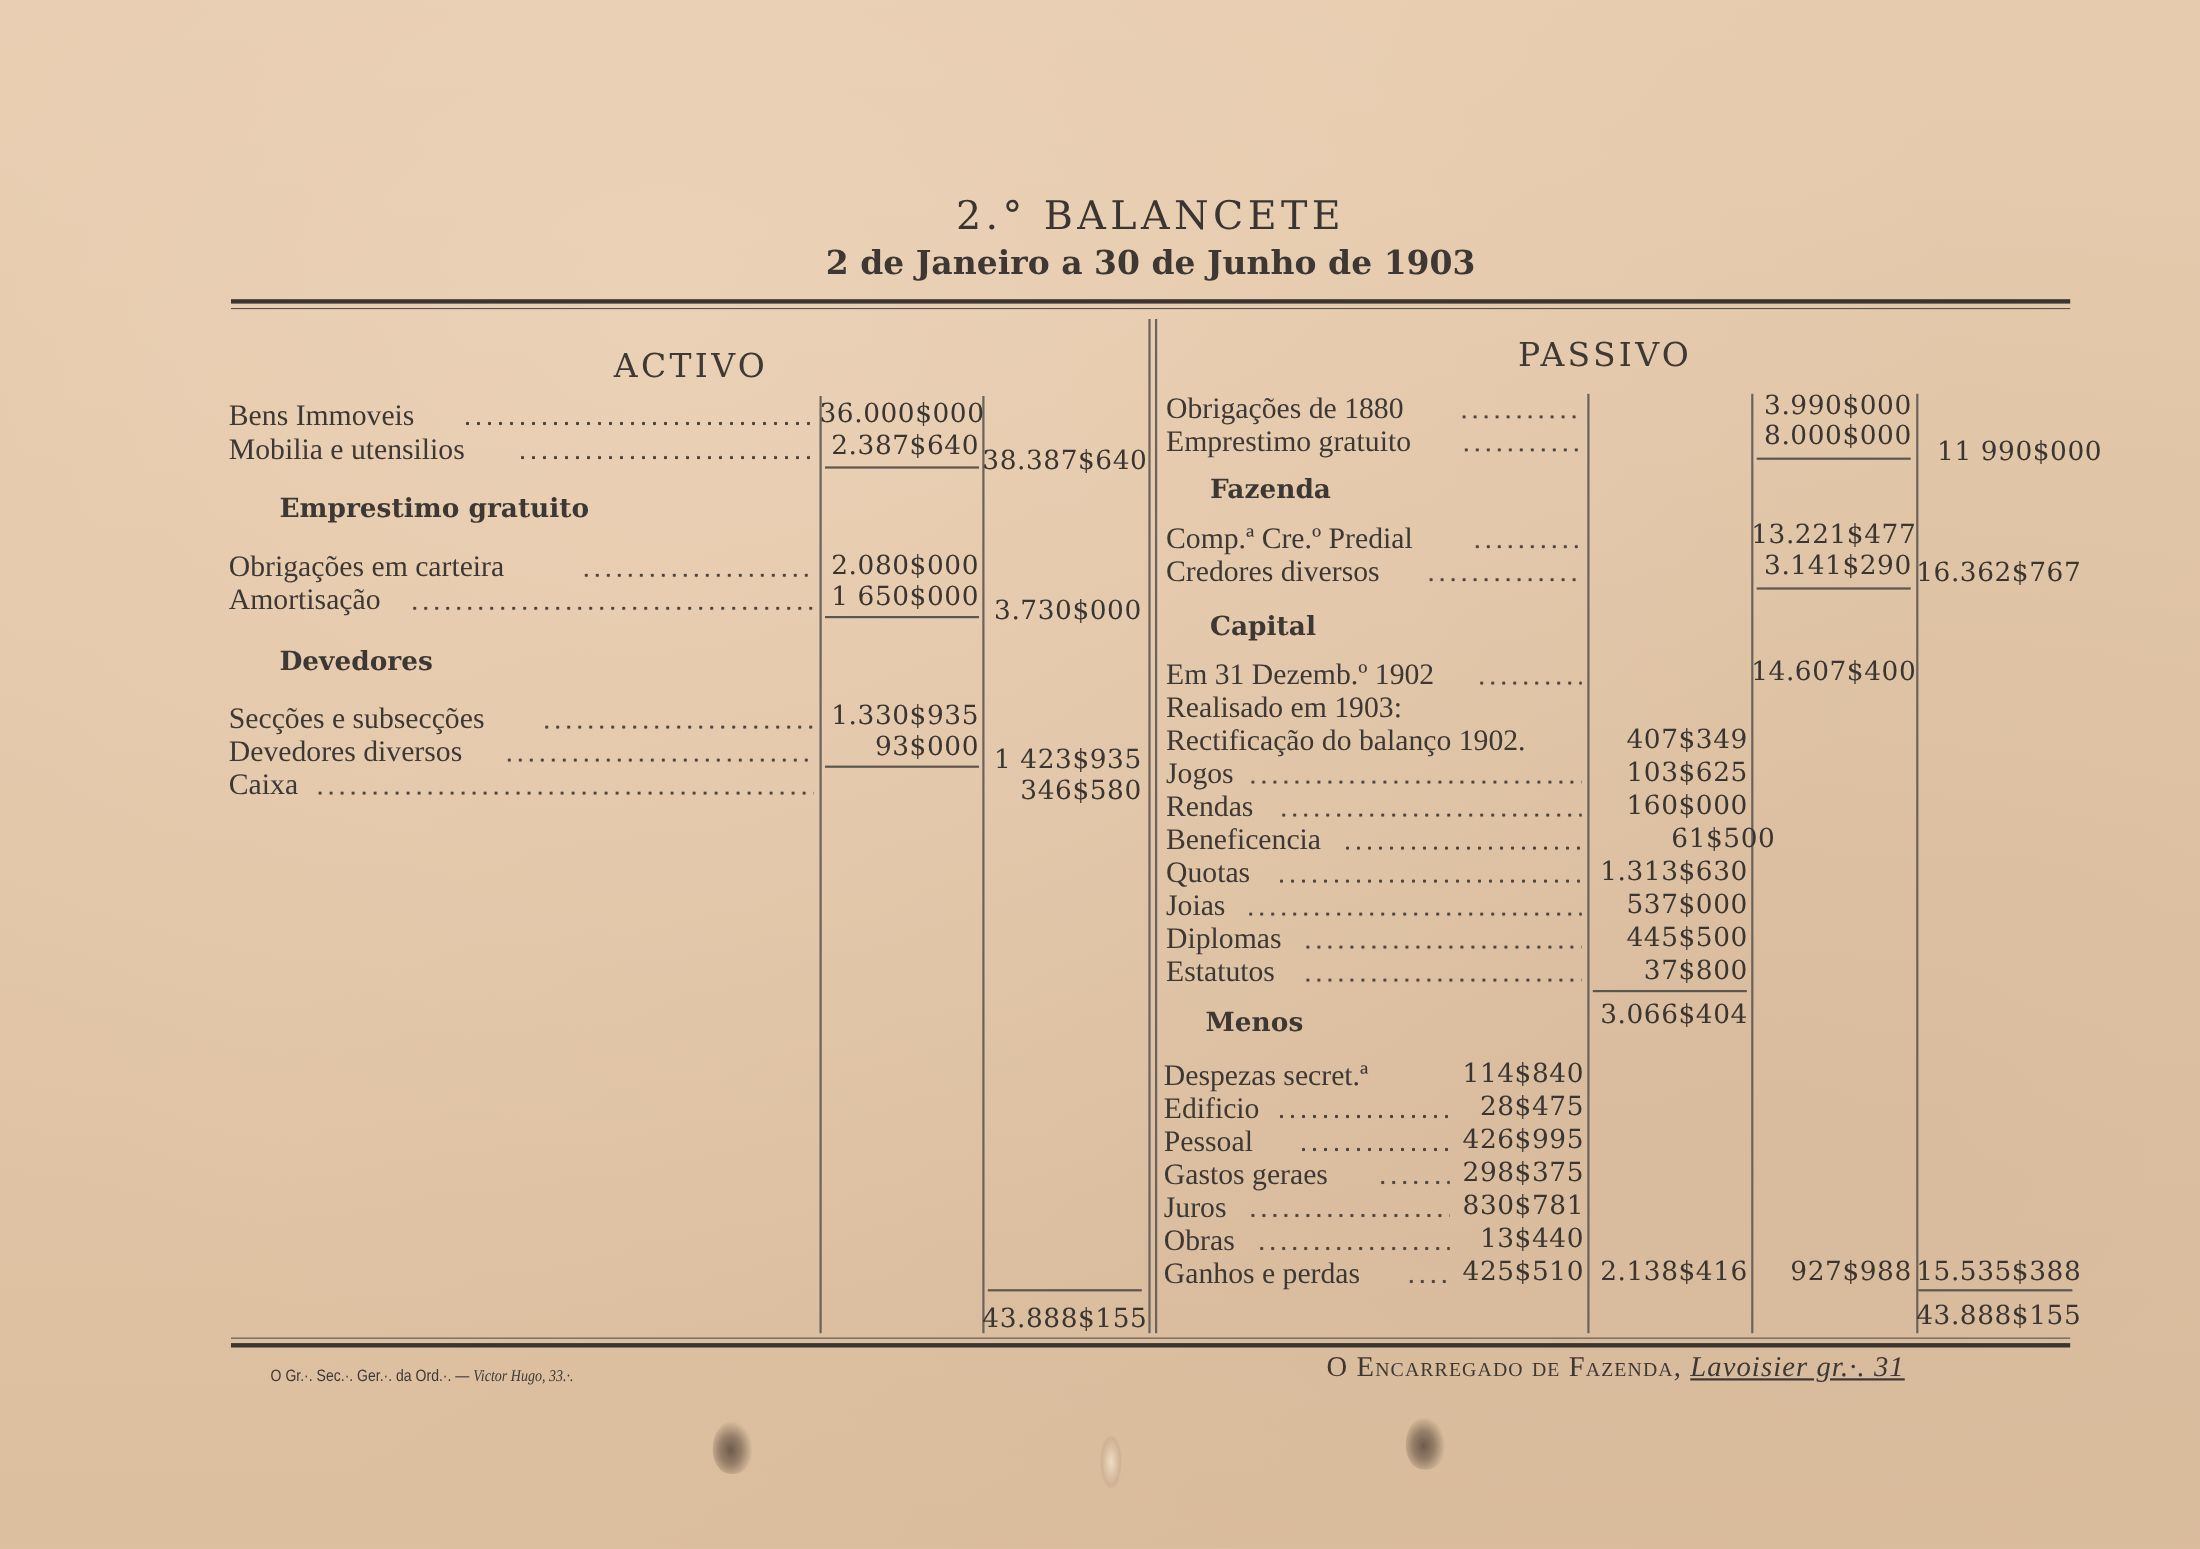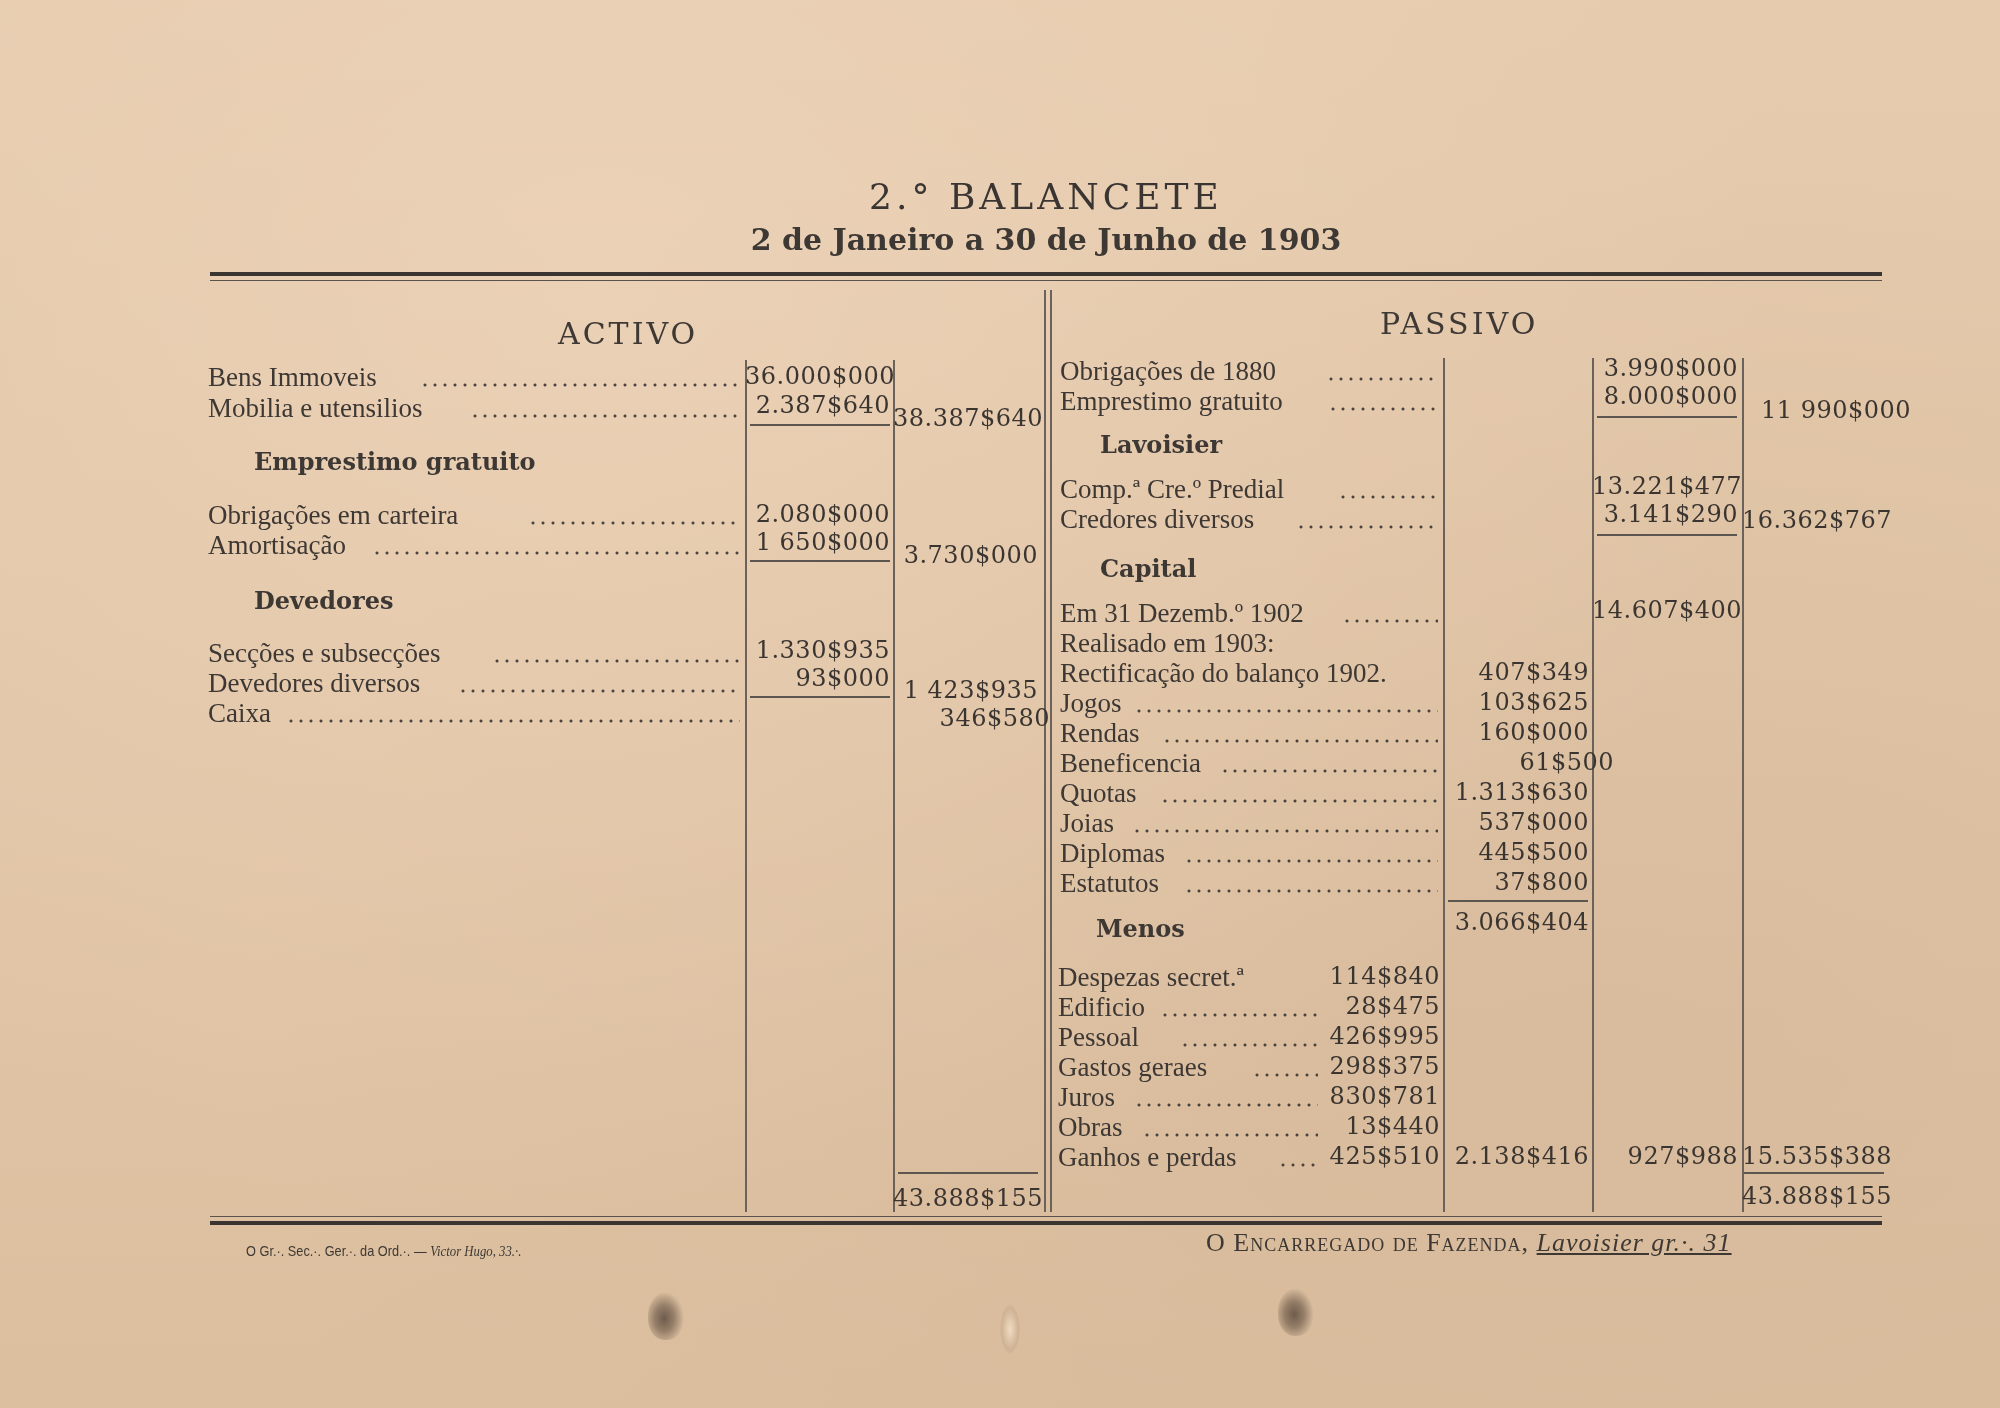--- a/index.html
+++ b/index.html
@@ -103,42 +103,42 @@
 <div class="abs num" style="left:745px; width:145px; top:636px;">1.330$935</div>
 
 <div class="abs label" style="left:208px; top:668px;">Devedores diversos</div>
 <div class="dots" style="left:458px; width:282px; top:674px;"></div>
 <div class="abs num" style="left:745px; width:145px; top:664px;">93$000</div>
 <div class="abs num" style="left:893px; width:145px; top:676px;">1 423$935</div>
 <div class="hline" style="left:750px; width:140px; top:696px;"></div>
 
 <div class="abs label" style="left:208px; top:698px;">Caixa</div>
 <div class="dots" style="left:286px; width:454px; top:704px;"></div>
-<div class="abs num" style="left:893px; width:145px; top:704px;padding-left:12px;">346$580</div>
+<div class="abs num" style="left:893px; width:145px; top:704px;">346$580</div>
 
 <div class="hline" style="left:898px; width:140px; top:1172px;"></div>
 <div class="abs num" style="left:893px; width:145px; top:1184px;">43.888$155</div>
 
 <div class="abs section-head" style="left:1380px; top:306px;">PASSIVO</div>
 
 <div class="vline" style="left:1443px; top:358px; height:854px;"></div>
 <div class="vline" style="left:1592px; top:358px; height:854px;"></div>
 <div class="vline" style="left:1742px; top:358px; height:854px;"></div>
 
 <div class="abs label" style="left:1060px; top:356px;">Obrigações de 1880</div>
 <div class="dots" style="left:1326px; width:112px; top:362px;"></div>
 <div class="abs num" style="left:1592px; width:146px; top:354px;">3.990$000</div>
 
 <div class="abs label" style="left:1060px; top:386px;">Emprestimo gratuito</div>
 <div class="dots" style="left:1328px; width:110px; top:392px;"></div>
 <div class="abs num" style="left:1592px; width:146px; top:382px;">8.000$000</div>
 <div class="abs num" style="left:1742px; width:146px; top:396px;padding-left:19px;">11 990$000</div>
 <div class="hline" style="left:1597px; width:140px; top:416px;"></div>
 
-<div class="abs group-head" style="left:1100px; top:430px;">Lavoisier</div>
+<div class="abs group-head" style="left:1100px; top:430px;">Fazenda</div>
 <div class="abs label" style="left:1060px; top:474px;">Comp.ª Cre.º Predial</div>
 <div class="dots" style="left:1338px; width:100px; top:480px;"></div>
 <div class="abs num" style="left:1592px; width:146px; top:472px;">13.221$477</div>
 
 <div class="abs label" style="left:1060px; top:504px;">Credores diversos</div>
 <div class="dots" style="left:1296px; width:142px; top:510px;"></div>
 <div class="abs num" style="left:1592px; width:146px; top:500px;">3.141$290</div>
 <div class="abs num" style="left:1742px; width:146px; top:506px;">16.362$767</div>
 <div class="hline" style="left:1597px; width:140px; top:534px;"></div>
 

